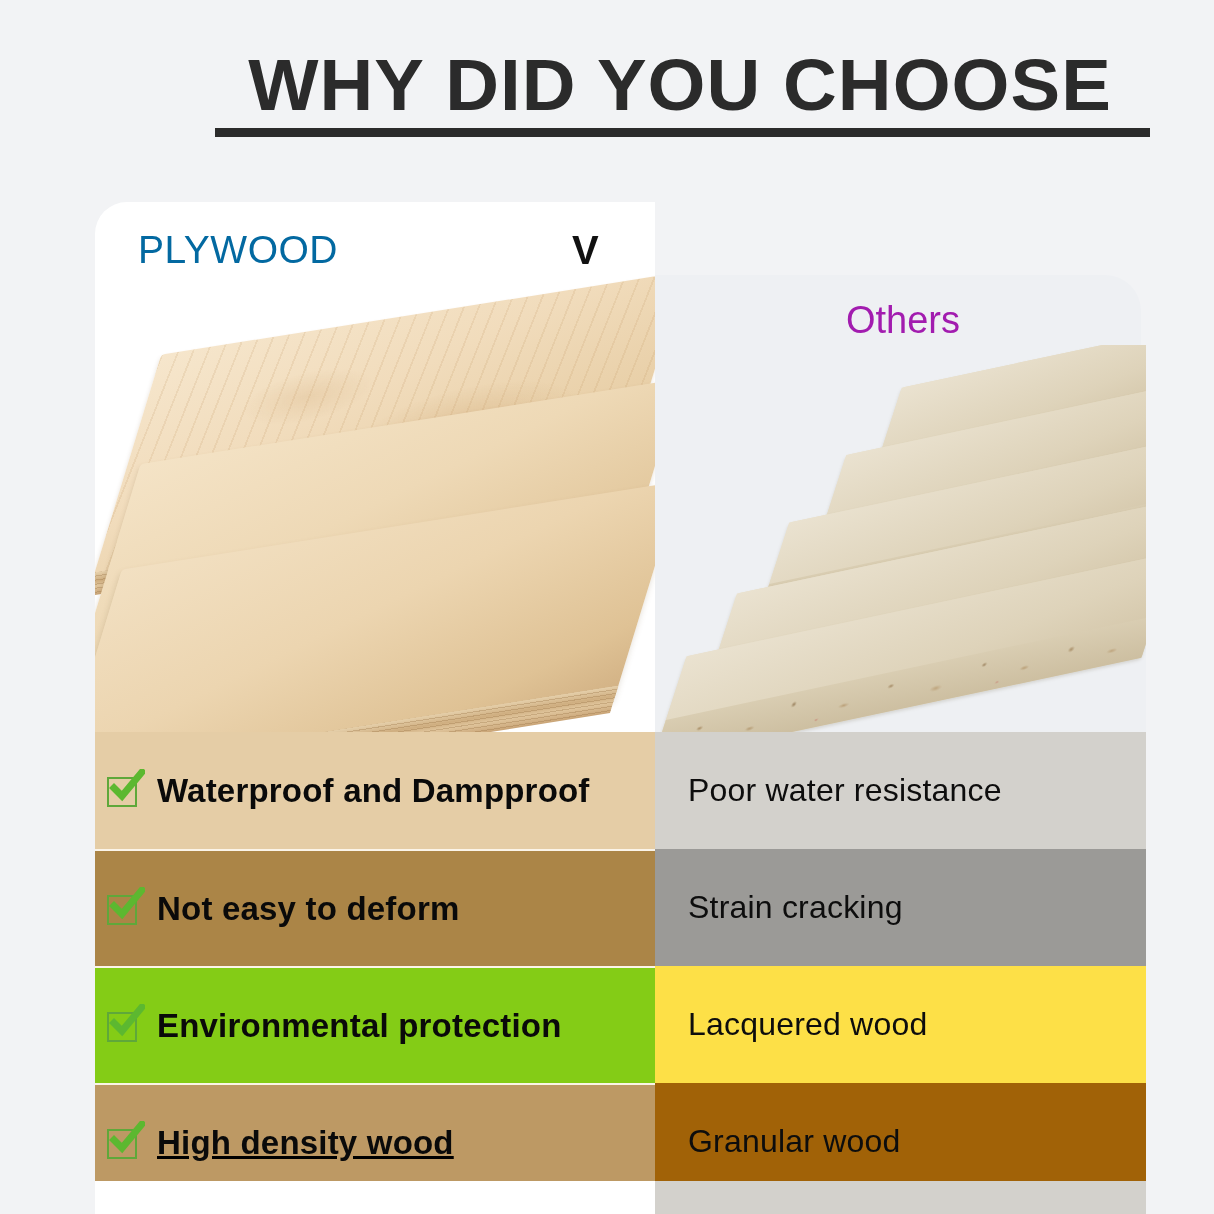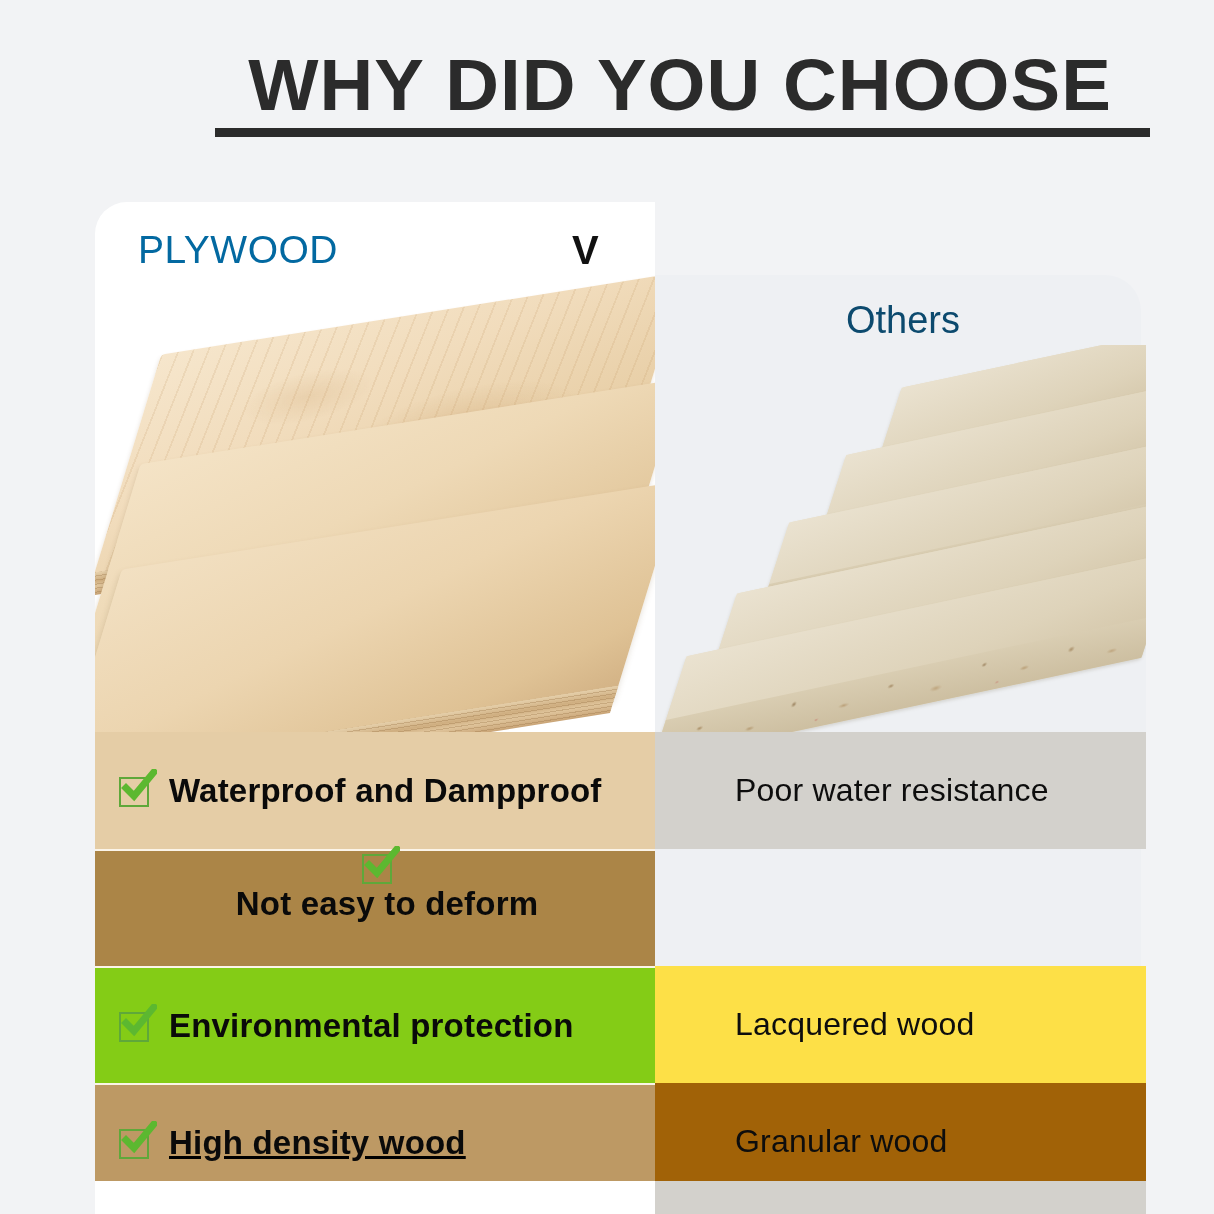--- a/index.html
+++ b/index.html
@@ -107,21 +107,21 @@
     color:#111;
     z-index:6;
   }
   #label-others{
     position:absolute;
     left:660px; top:299px;
     width:486px;
     text-align:center;
     font-size:38px;
     font-weight:300;
-    color:#0c4a6e;
+    color:#a21caf;
     z-index:6;
     white-space:nowrap;
   }
 
   
   #photo-plywood{
     position:absolute;
     left:95px; top:260px;
     width:560px; height:472px;
     overflow:hidden;
@@ -241,27 +241,27 @@
     display:flex;
     height:117px;
   }
   .cell{
     display:flex;
     align-items:center;
     height:117px;
   }
   .cell-left{
     width:560px;
-    padding-left:24px;
+    padding-left:12px;
     border-top:2px solid #fbf4e8;
   }
   .row:first-child .cell-left{ border-top:none; }
   .cell-right{
     width:491px;
-    padding-left:80px;
+    padding-left:33px;
   }
   .check{
     flex:0 0 auto;
     width:34px; height:34px;
     position:relative;
     margin-right:16px;
   }
   .check .box{
     position:absolute;
     left:0; top:3px;
@@ -381,28 +381,31 @@
         </svg>
       </span>
       <span class="feature-text">Waterproof and Dampproof</span>
     </div>
     <div class="cell cell-right" style="background:#d3d1cc;">
       <span class="drawback-text">Poor water resistance</span>
     </div>
   </div>
 
   <div class="row">
-    <div class="cell cell-left" style="background:#ab8547;flex-direction:column;">
+    <div class="cell cell-left" style="background:#ab8547;">
       <span class="check">
         <span class="box"></span>
         <svg class="tick" viewBox="0 0 36 36" aria-hidden="true">
           <path d="M5 19 L13 27 L33 3" fill="none" stroke="#5cb830" stroke-width="7" stroke-linecap="square" stroke-linejoin="miter"></path>
         </svg>
       </span>
       <span class="feature-text">Not easy to deform</span>
+    </div>
+    <div class="cell cell-right" style="background:#9b9a97;">
+      <span class="drawback-text">Strain cracking</span>
     </div>
   </div>
 
   <div class="row">
     <div class="cell cell-left" style="background:#84cc16;">
       <span class="check">
         <span class="box"></span>
         <svg class="tick" viewBox="0 0 36 36" aria-hidden="true">
           <path d="M5 19 L13 27 L33 3" fill="none" stroke="#5cb830" stroke-width="7" stroke-linecap="square" stroke-linejoin="miter"></path>
         </svg>

